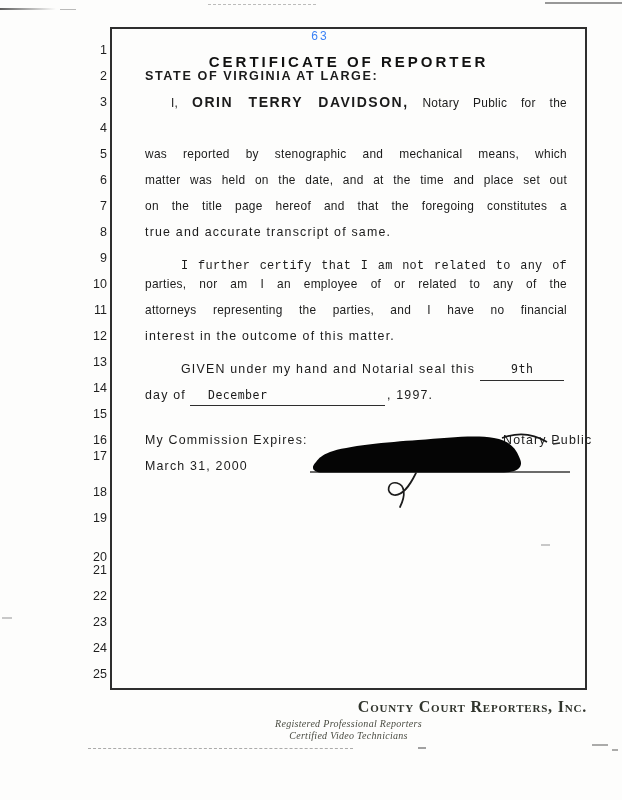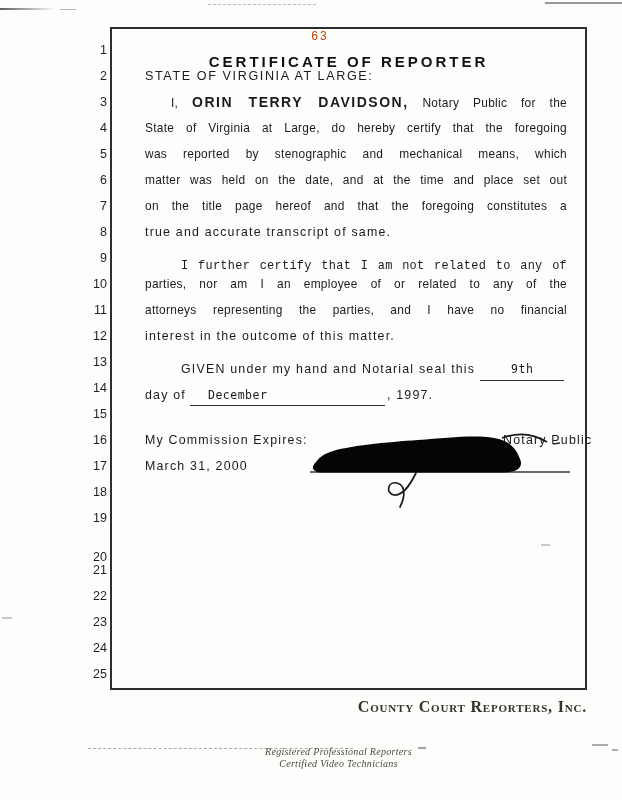--- a/index.html
+++ b/index.html
@@ -8,63 +8,63 @@
     font-family:"Liberation Sans", sans-serif; color:#1b1b1b; overflow:hidden;
   }
   
   .doc-box {
     position:absolute; left:110px; top:27px; width:477px; height:663px;
     border:2px solid #2e2e2e; box-sizing:border-box;
   }
   
   .page-num {
     position:absolute; top:29px; left:300px; width:40px; text-align:center;
-    font-size:12px; letter-spacing:2px; color:#c2410c;
+    font-size:12px; letter-spacing:2px; color:#3b82f6;
   }
   
   .lnum {
     position:absolute; left:74px; width:33px; text-align:right;
     font-size:12.5px; line-height:26px; color:#1f1f1f; padding-right:1px;
   }
   
   .tline {
     position:absolute; left:145px; width:422px; height:26px; line-height:26px;
     font-size:12.4px; letter-spacing:1.2px; white-space:nowrap; overflow:visible;
   }
   .just {
     font-size:11.9px; letter-spacing:0.3px; white-space:normal;
     text-align:justify; text-align-last:justify; text-justify:inter-word;
     overflow:hidden;
   }
   .title-line {
     position:absolute; left:110px; top:37px; width:477px; height:26px; line-height:26px;
     text-align:center; font-weight:bold; font-size:15px; letter-spacing:3px; color:#111;margin-top:12px;
   }
-  .caps { font-weight:normal; font-size:12.6px; letter-spacing:1.6px; }
+  .caps { font-weight:bold; font-size:12.6px; letter-spacing:1.6px; }
   .name { font-weight:bold; font-size:14px; letter-spacing:1.5px; }
   .mono { font-family:"DejaVu Sans Mono", monospace; font-size:11.5px; letter-spacing:0.5px; }
   .blank {
     display:inline-block; border-bottom:1.5px solid #2e2e2e; height:19px;
     line-height:17px; vertical-align:baseline;margin-top:12px;
   }
   .blank-day { width:84px; text-align:center; margin-left:5px; }
   .blank-month { width:195px; text-align:left; padding-left:18px; box-sizing:border-box; margin-left:4px; margin-right:2px; }
   .notary-label { position:absolute; left:358px; top:0; letter-spacing:1.2px; }
   
   .sig-wrap { position:absolute; left:306px; top:429px; width:272px; height:84px; }
   
   .footer-company {
     position:absolute; left:110px; top:698px; width:477px; text-align:right;
     font-family:"Liberation Serif", serif; font-variant:small-caps; font-weight:600;
     font-size:16px; letter-spacing:0.8px; color:#30342c;
   }
   .footer-sub {
-    position:absolute; left:100px; width:477px; text-align:center;
+    position:absolute; left:110px; width:477px; text-align:center;
     font-family:"Liberation Serif", serif; font-style:italic;
-    font-size:10px; color:#4a4c42; letter-spacing:0.3px;margin-top:28px;
+    font-size:10px; color:#4a4c42; letter-spacing:0.3px;
   }
   .fs1 { top:718px; } .fs2 { top:730px; }
   
   .art { position:absolute; background:transparent; }
   .art-line-tl { left:0; top:8px; width:56px; height:2px;
     background:linear-gradient(to right, rgba(40,40,40,.75), rgba(40,40,40,0)); }
   .art-dash-tl2 { left:60px; top:9px; width:16px; height:1px; background:rgba(60,60,60,.35); }
   .art-dash-tc { left:208px; top:4px; width:108px; height:1px; border-top:1px dashed rgba(90,90,90,.4); }
   .art-dash-tr { left:545px; top:2px; width:77px; height:2px; background:rgba(70,70,70,.55); }
   .art-dash-f1 { left:88px; top:748px; width:265px; height:0; border-top:1px dashed rgba(70,70,70,.45); }
@@ -103,41 +103,40 @@
   <div class="lnum" style="top:193px">7</div>
   <div class="lnum" style="top:219px">8</div>
   <div class="lnum" style="top:245px">9</div>
   <div class="lnum" style="top:271px">10</div>
   <div class="lnum" style="top:297px">11</div>
   <div class="lnum" style="top:323px">12</div>
   <div class="lnum" style="top:349px">13</div>
   <div class="lnum" style="top:375px">14</div>
   <div class="lnum" style="top:401px">15</div>
   <div class="lnum" style="top:427px">16</div>
-  <div class="lnum" style="top:453px">17</div>
+  <div class="lnum" style="top:443px">17</div>
   <div class="lnum" style="top:479px">18</div>
   <div class="lnum" style="top:505px">19</div>
   <div class="lnum" style="top:544px">20</div>
   <div class="lnum" style="top:557px">21</div>
   <div class="lnum" style="top:583px">22</div>
   <div class="lnum" style="top:609px">23</div>
   <div class="lnum" style="top:635px">24</div>
   <div class="lnum" style="top:661px">25</div>
 
   <div class="title-line">CERTIFICATE OF REPORTER</div>
 
   <div class="tline caps" style="top:63px">STATE OF VIRGINIA AT LARGE:</div>
 
   <div class="tline just" style="top:89px; padding-left:26px; width:396px;">
     <span>I,</span>
     <span class="name">ORIN TERRY DAVIDSON,</span>
     <span>Notary Public for the</span>
   </div>
 
-  <div class="tline just" style="top:115px">State of Virginia at Large, do hereby certify that the foregoing</div>
   <div class="tline just" style="top:141px">was reported by stenographic and mechanical means, which</div>
   <div class="tline just" style="top:167px">matter was held on the date, and at the time and place set out</div>
   <div class="tline just" style="top:193px">on the title page hereof and that the foregoing constitutes a</div>
   <div class="tline" style="top:219px">true and accurate transcript of same.</div>
 
   <div class="tline just" style="top:253px; padding-left:36px; width:386px;font-family:Liberation Mono, monospace;">I further certify that I am not related to any of the</div>
   <div class="tline just" style="top:271px">parties, nor am I an employee of or related to any of the</div>
   <div class="tline just" style="top:297px">attorneys representing the parties, and I have no financial</div>
   <div class="tline" style="top:323px">interest in the outcome of this matter.</div>
 

